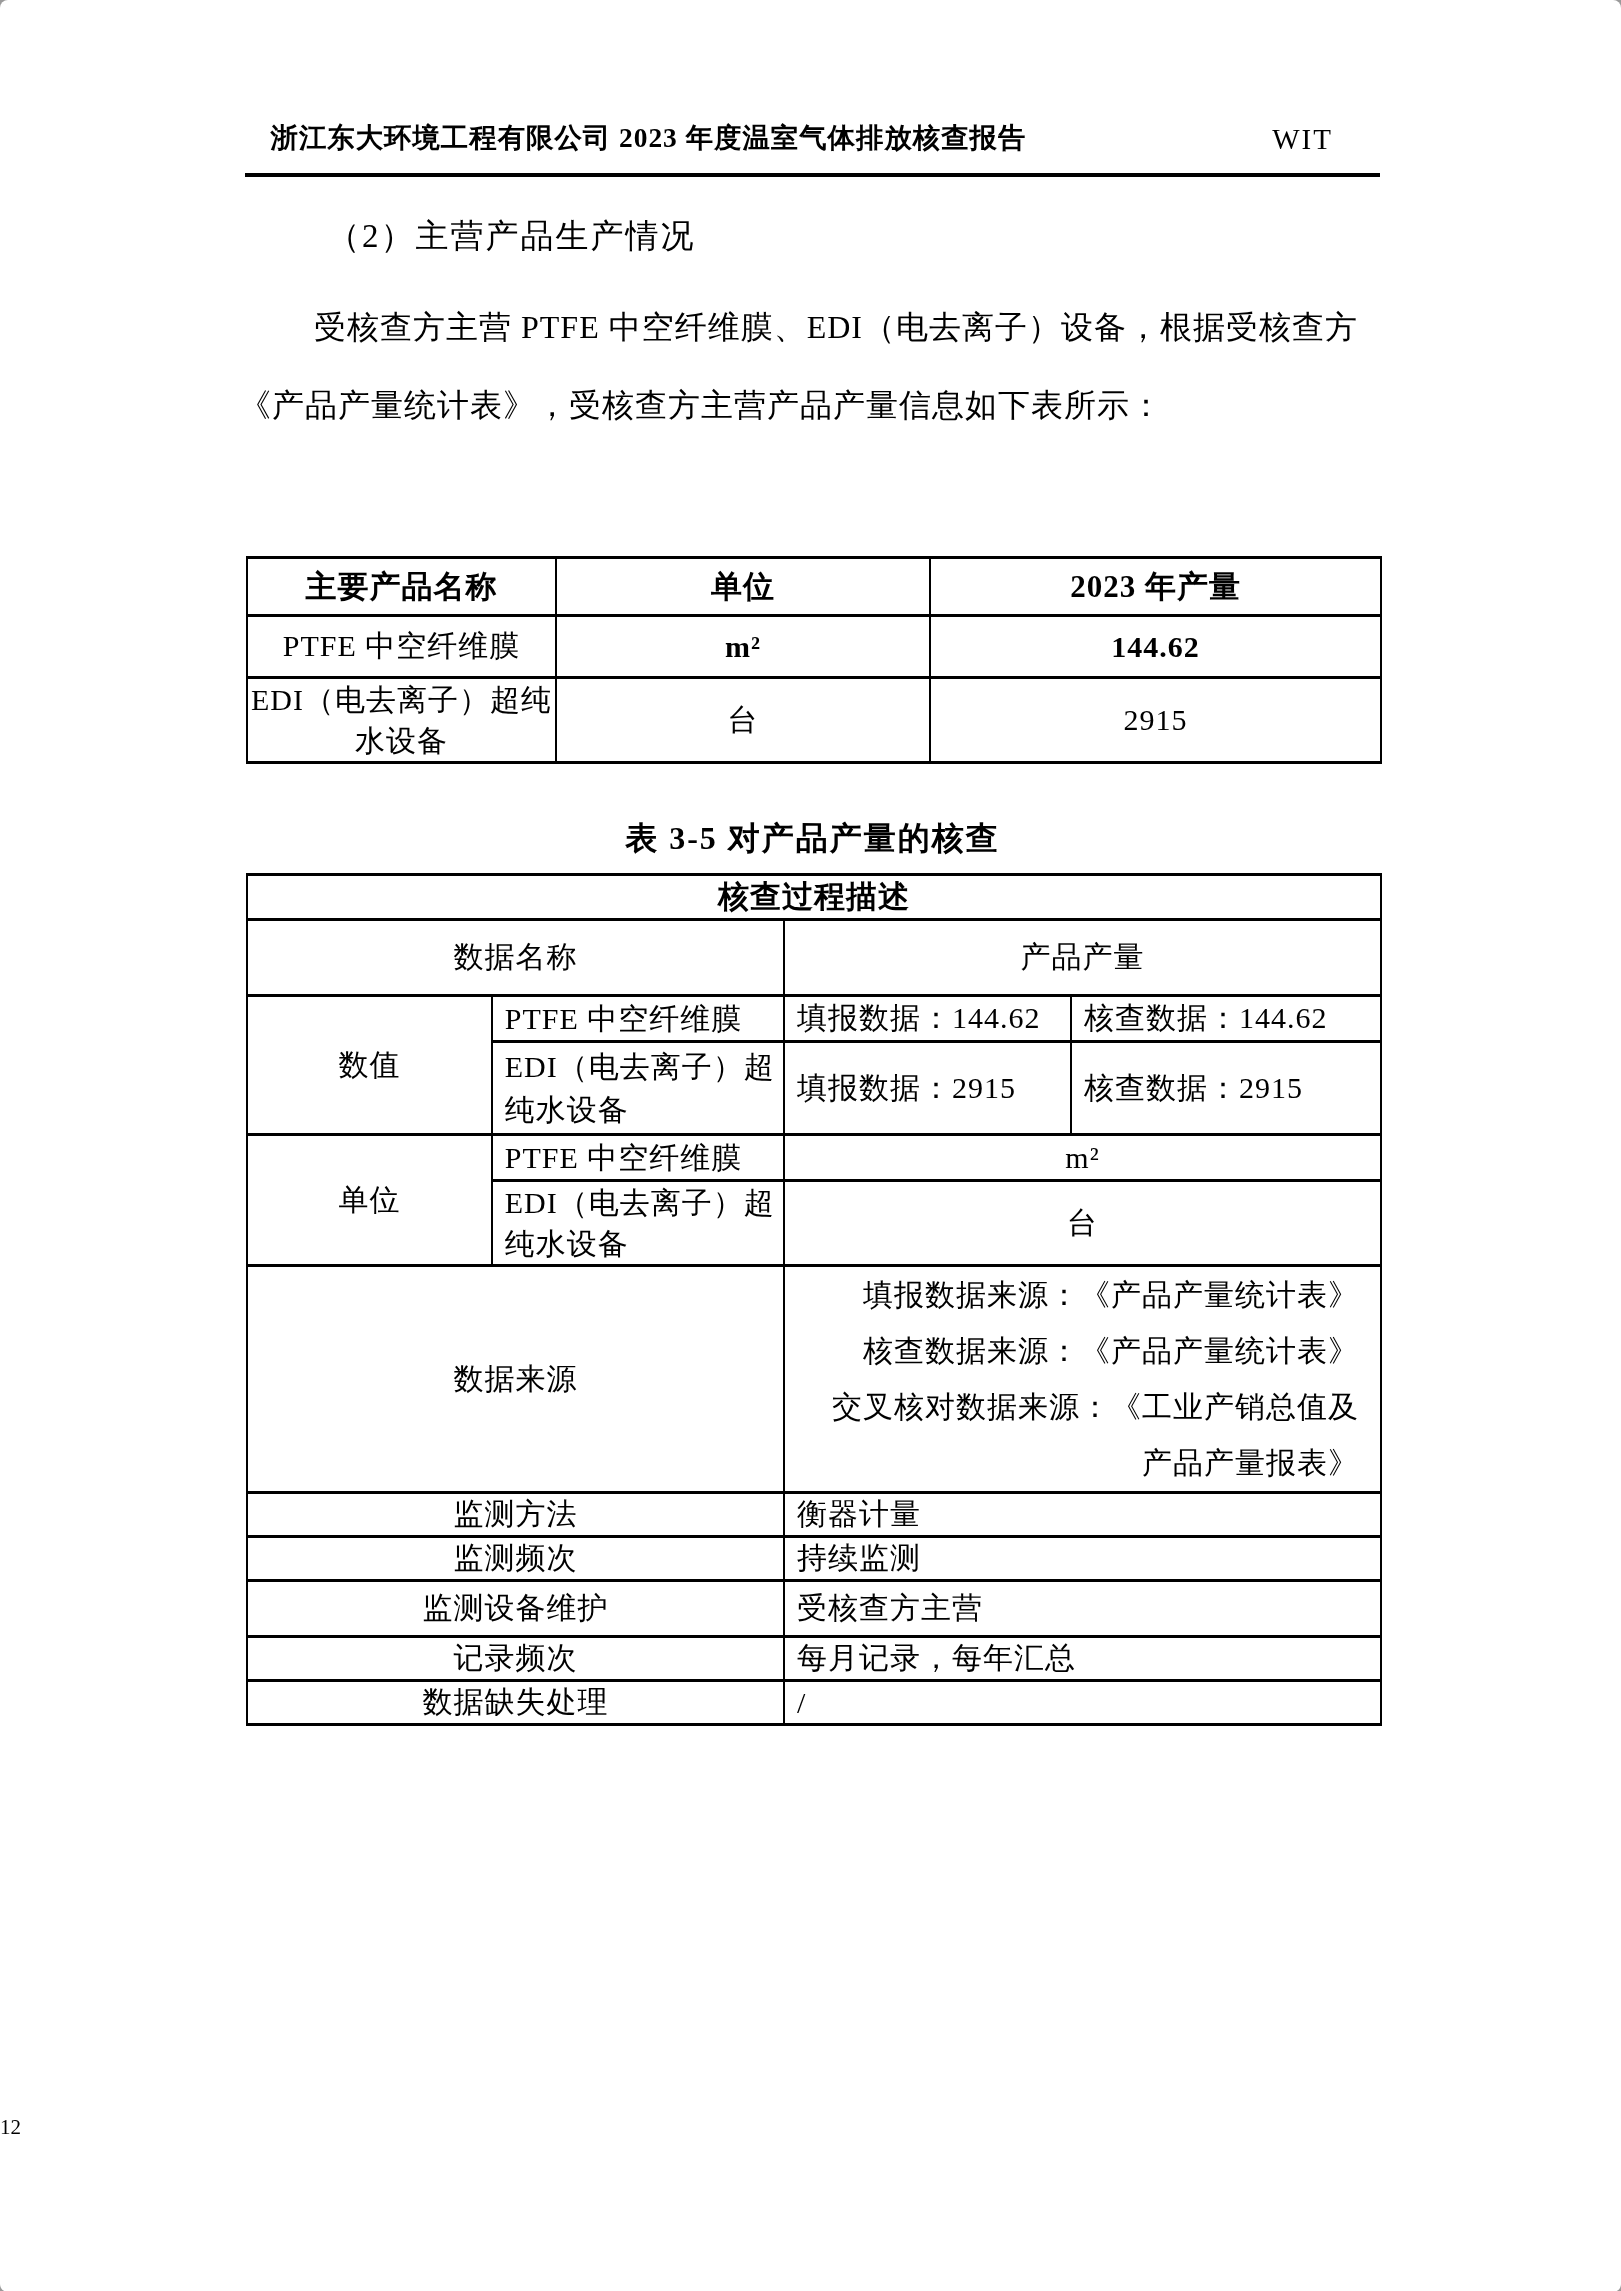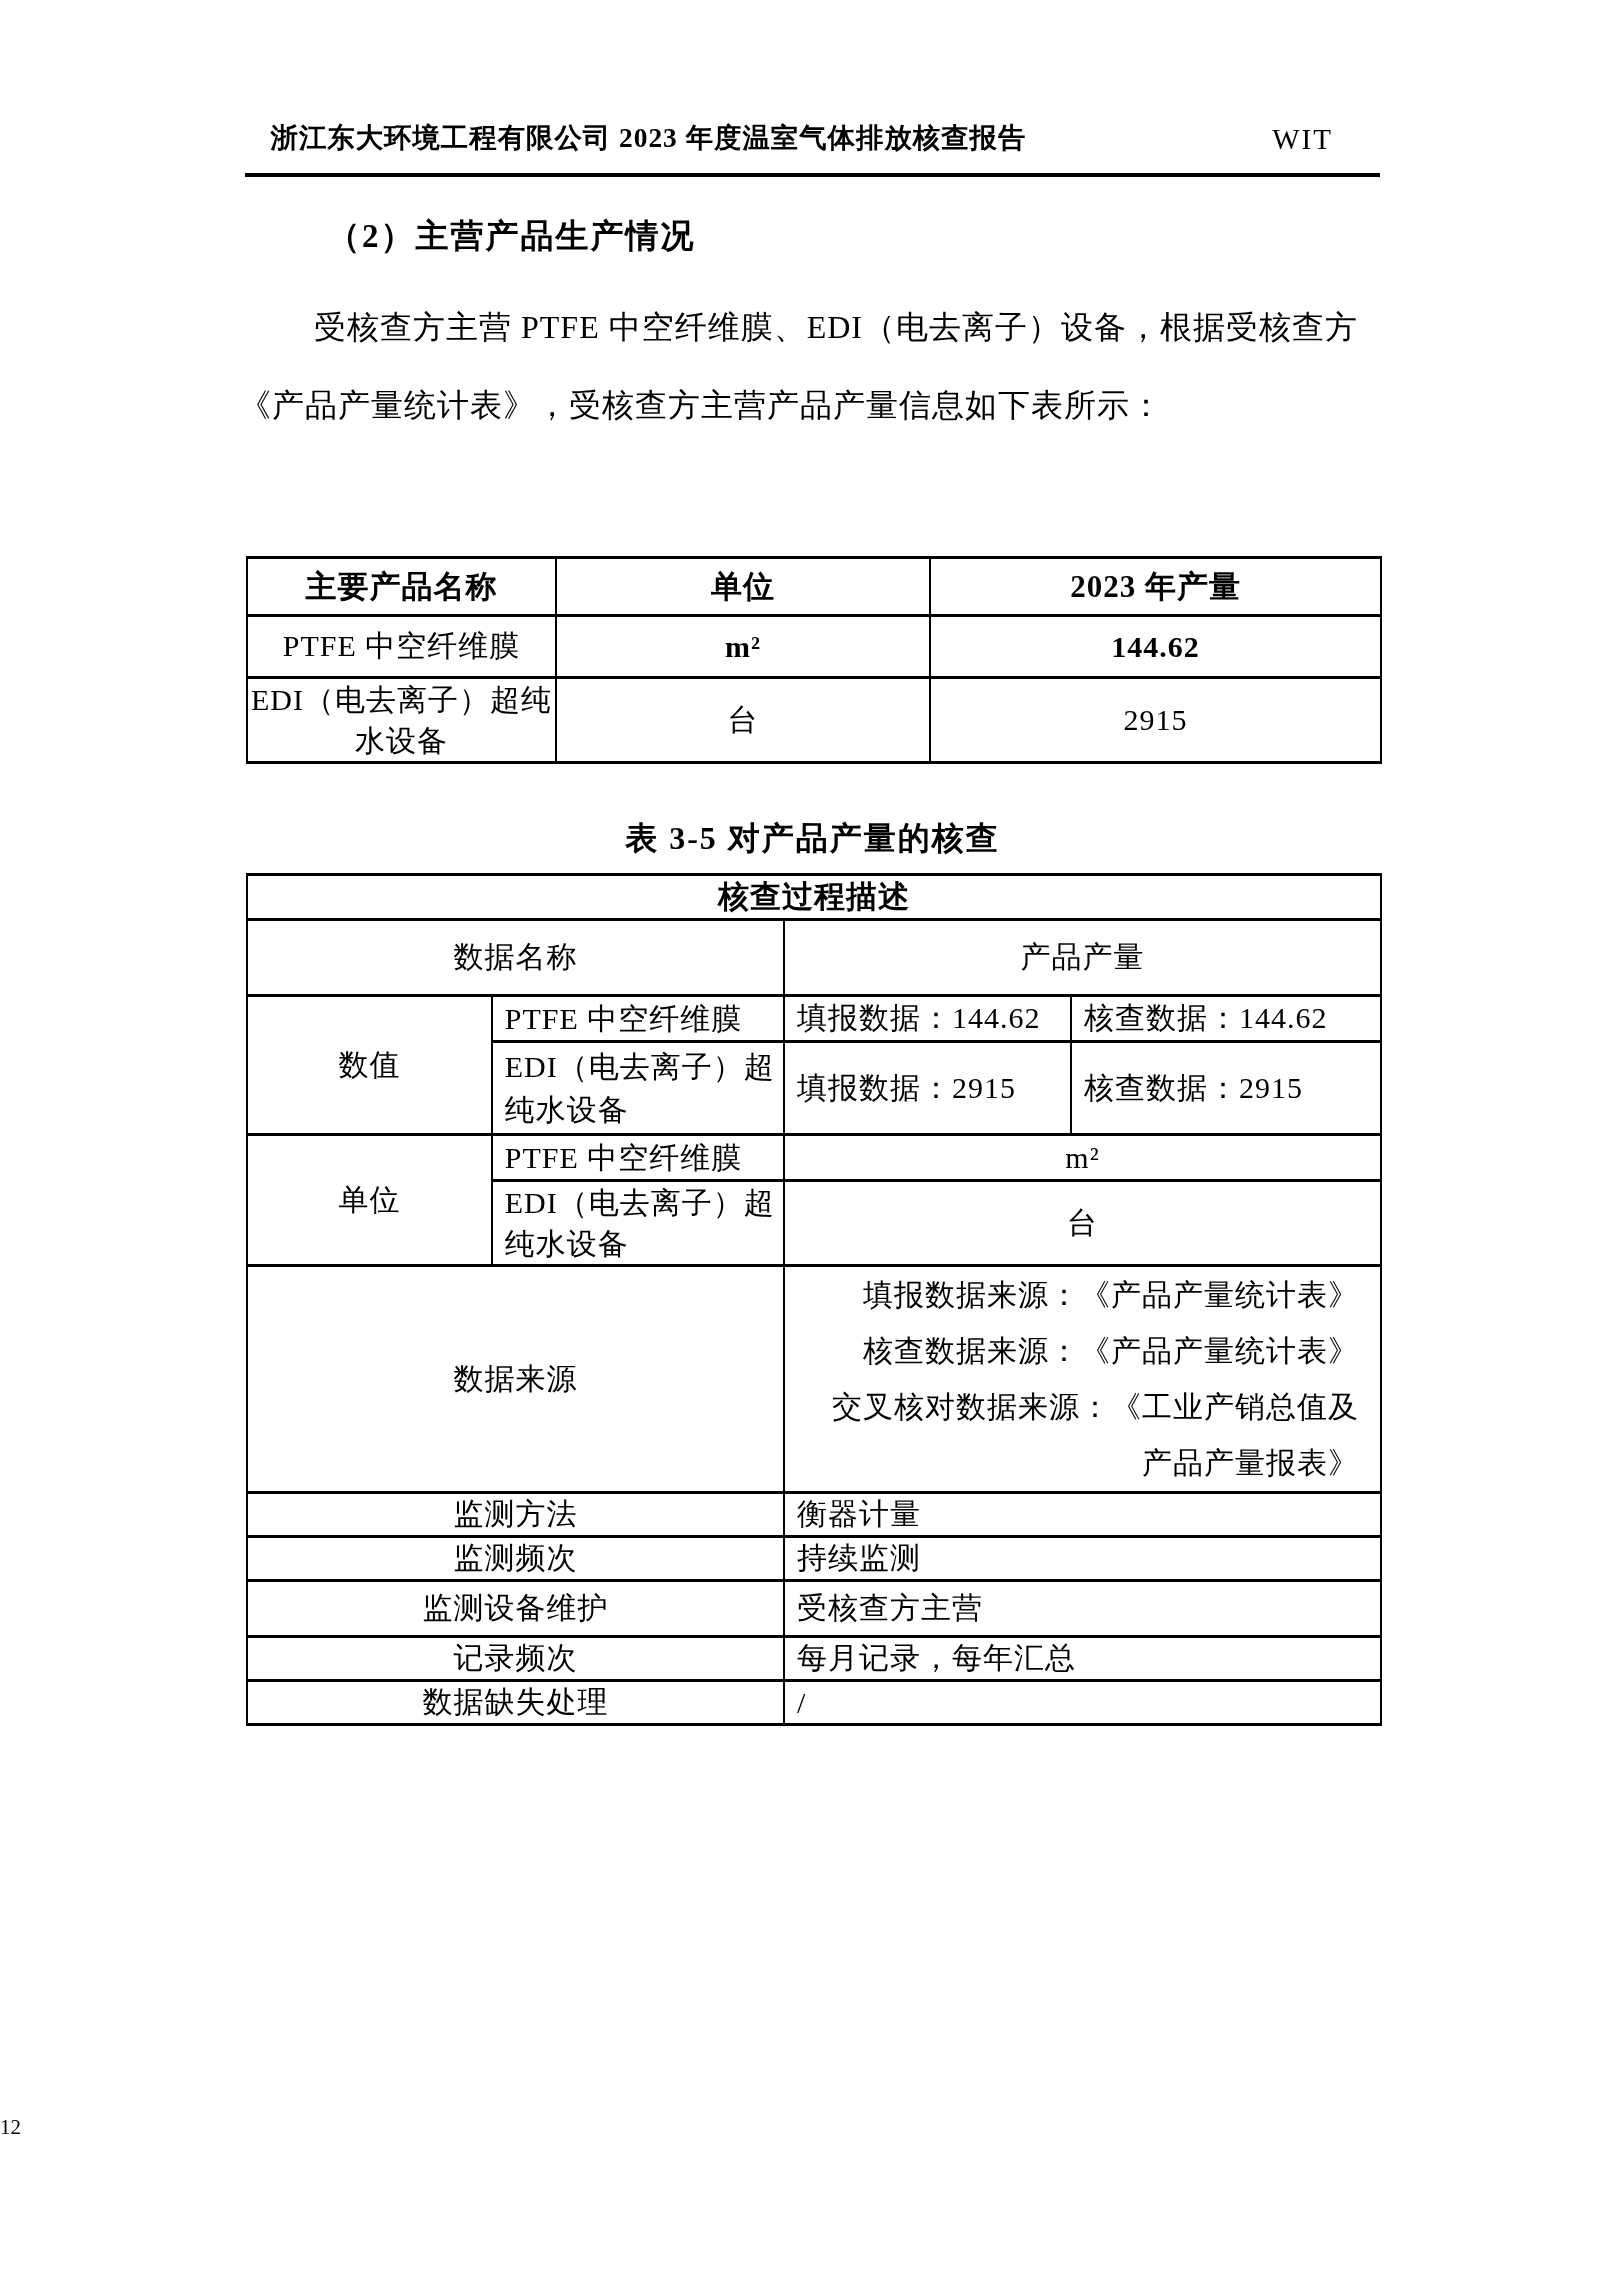--- a/index.html
+++ b/index.html
@@ -4,33 +4,34 @@
 <style>
   html,body{margin:0;padding:0;background:#9a9a9a;}
   .page{
     position:relative;
     width:1621px;height:2292px;
     background:#ffffff;
     margin:0 auto;
     font-family:"Liberation Serif","DejaVu Serif",serif;
     color:#000;
     overflow:hidden;
+    border-radius:8px;
   }
   
   .hdr{
     position:absolute;left:245px;top:120px;width:1135px;
     display:flex;justify-content:space-between;align-items:flex-end;
   }
   .hdr-title{font-size:27.4px;font-weight:bold;letter-spacing:1px;padding-left:25.5px;}
   .hdr-logo{font-size:29px;padding-right:47px;letter-spacing:2px;}
   .hdr-rule{position:absolute;left:245px;top:173px;width:1135px;height:3.9px;background:#000;}
   
   .sec-head{
     position:absolute;left:327px;top:214px;margin:0;
-    font-size:33px;font-weight:bold;letter-spacing:2px;
+    font-size:33px;font-weight:normal;letter-spacing:2px;
   }
   
   .pline{position:absolute;font-size:32px;letter-spacing:1px;white-space:nowrap;}
   .pline.l1{left:314px;top:306px;}
   .pline.l2{left:239px;top:384px;}
   
   .tbl-title{
     position:absolute;left:245px;width:1135px;text-align:center;
     font-size:32px;font-weight:bold;letter-spacing:2px;
   }

